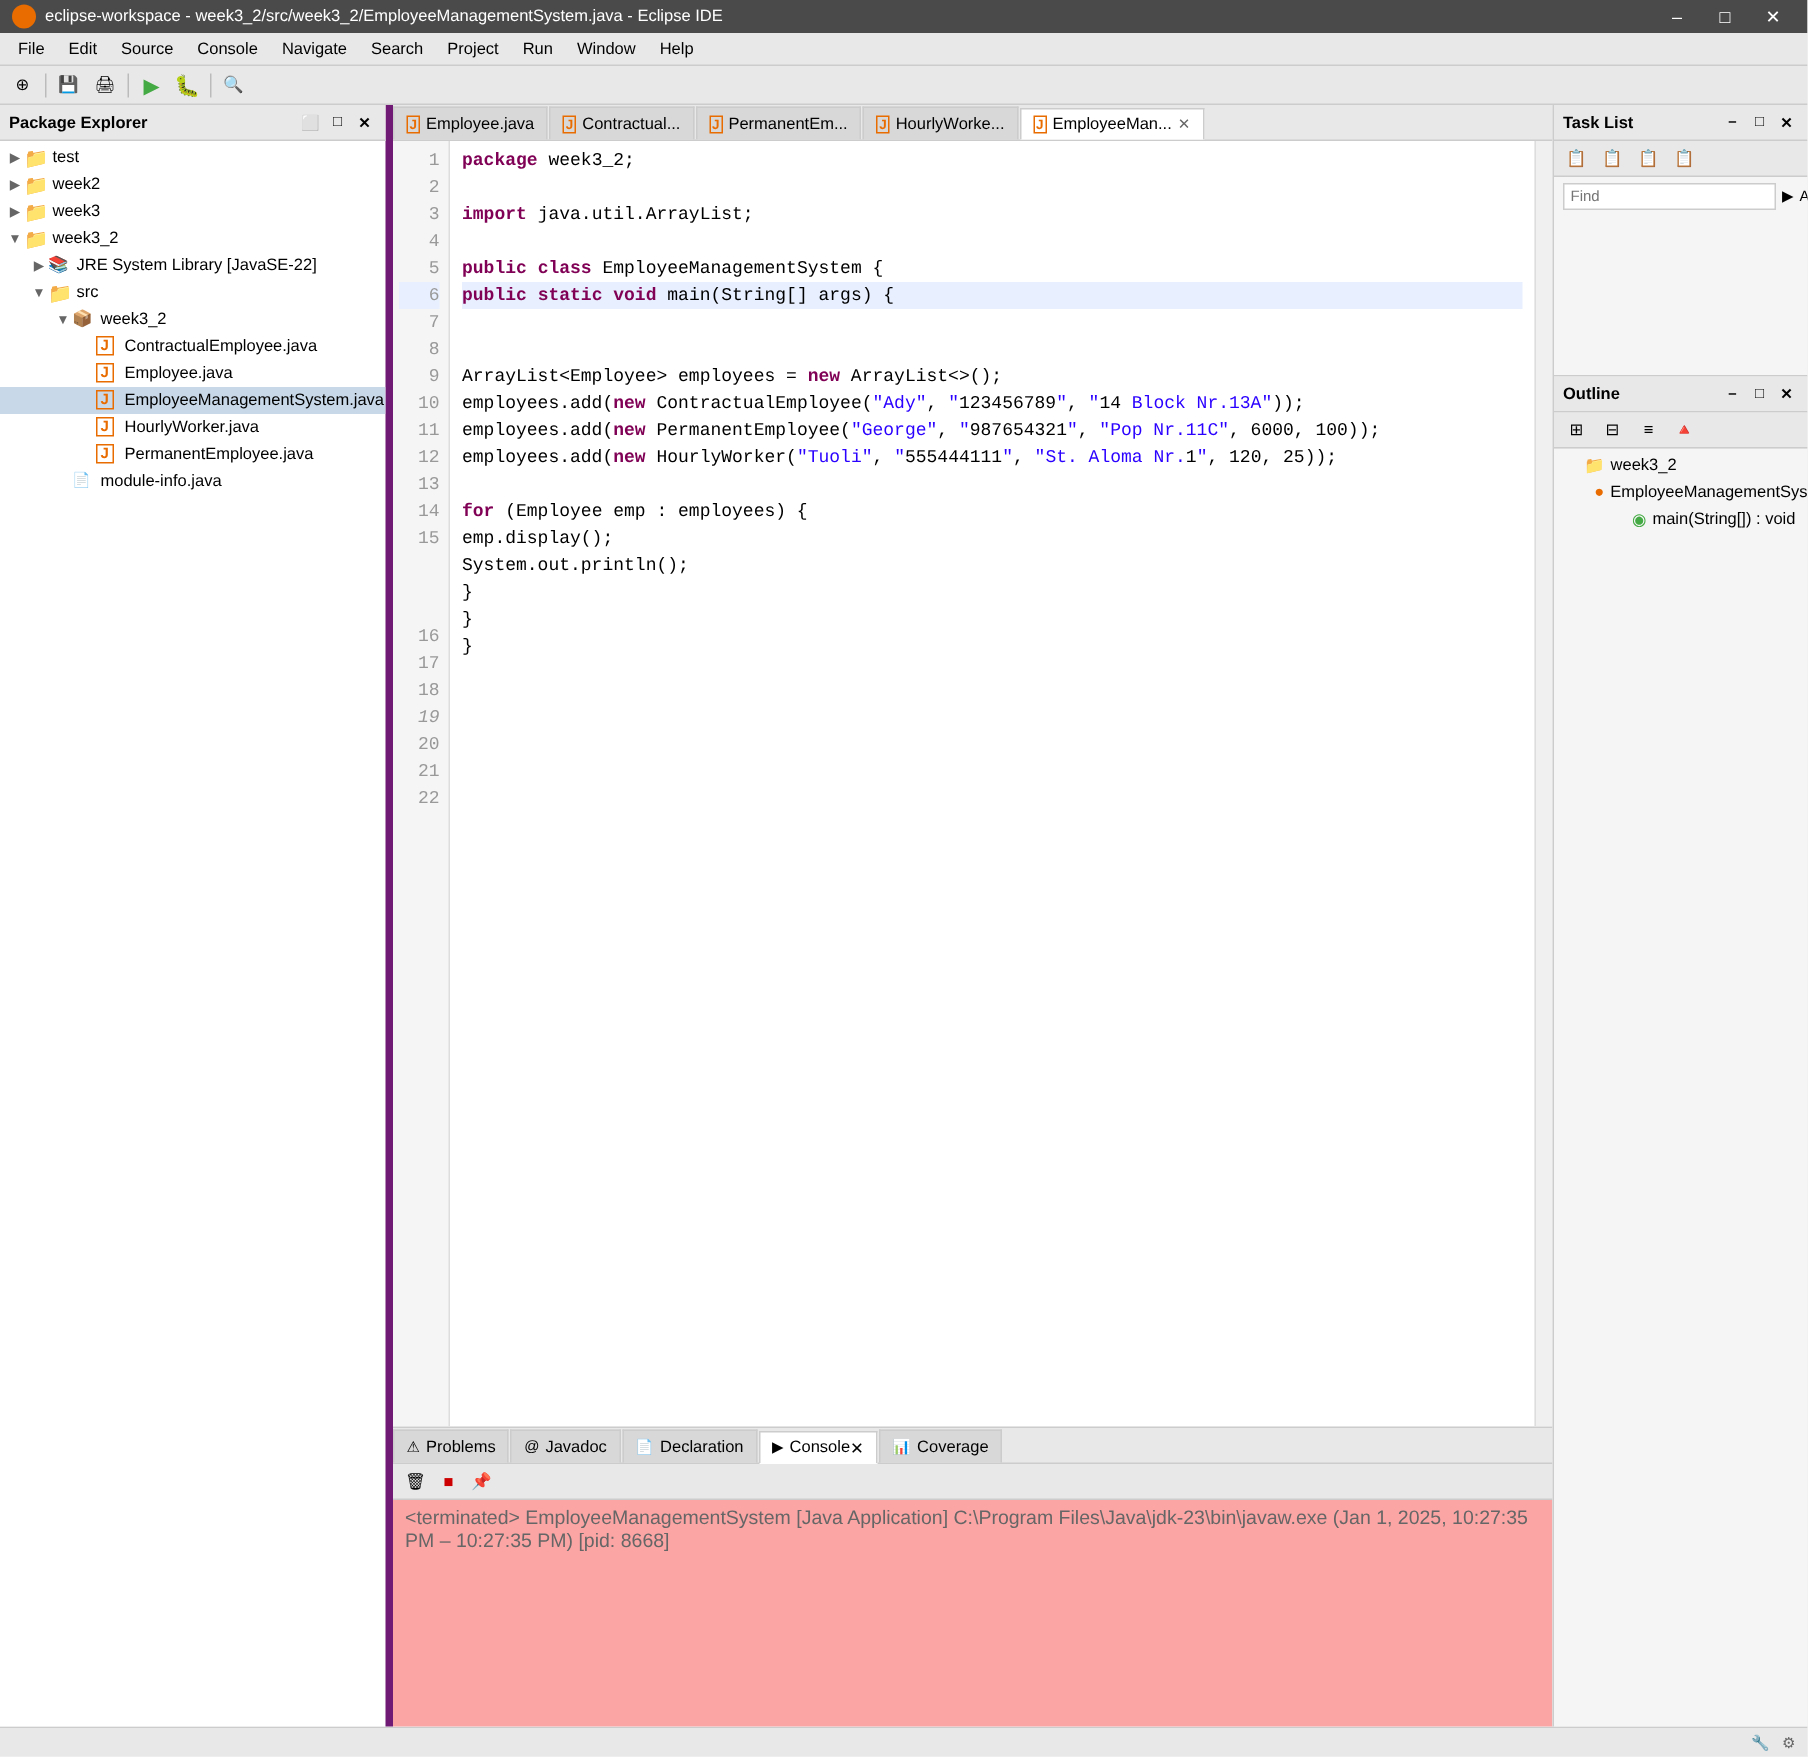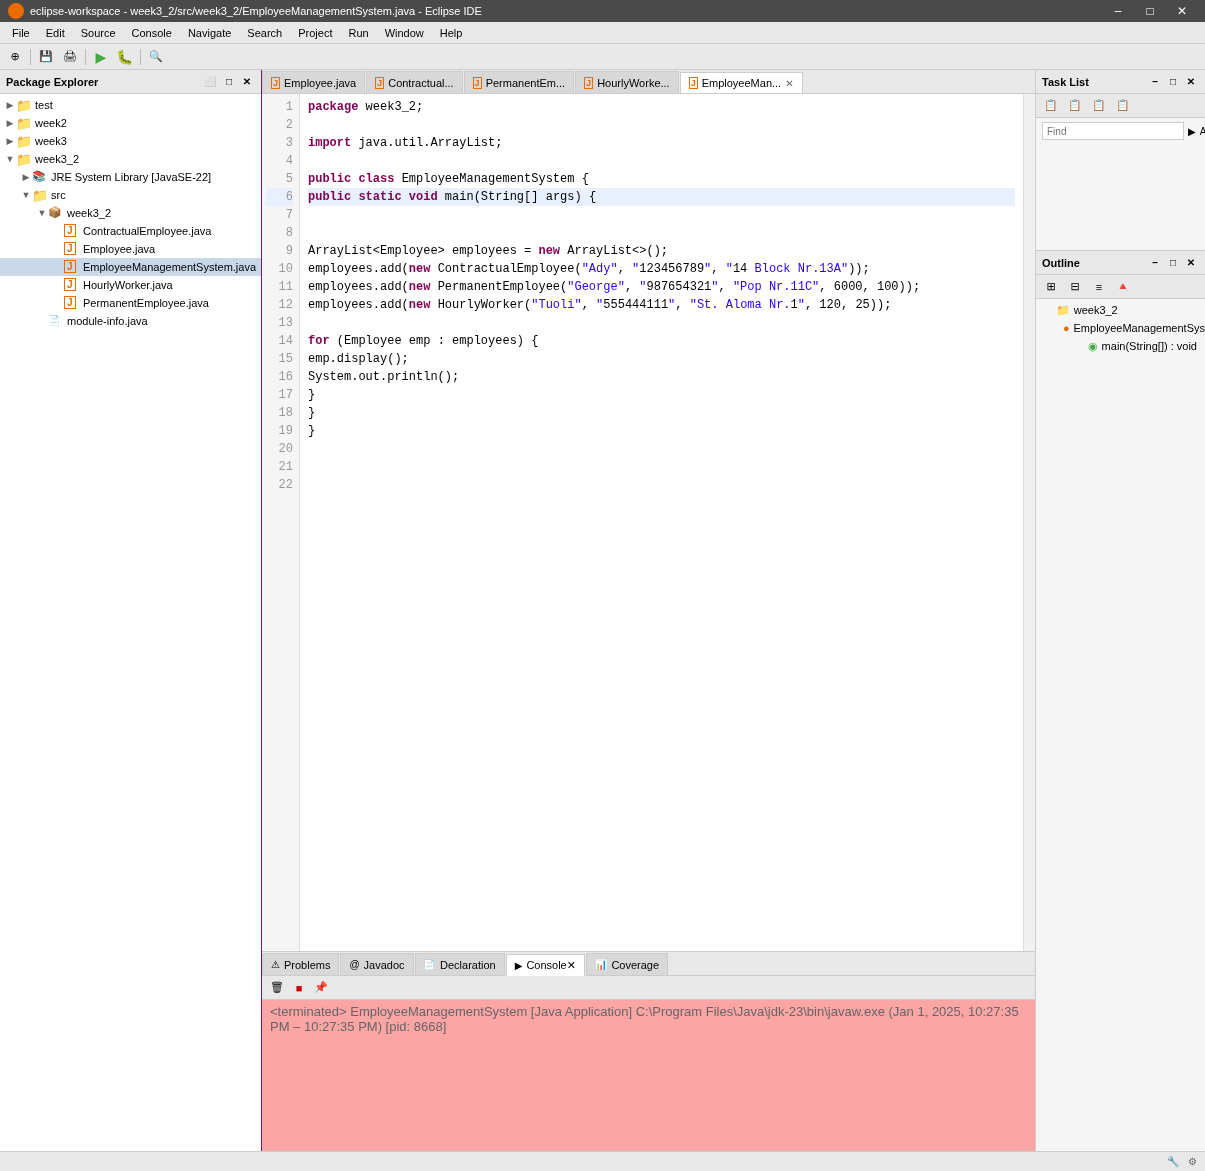--- a/index.html
+++ b/index.html
@@ -18,21 +18,21 @@
 
     
     #toolbar { background: #e8e8e8; height: 26px; display: flex; align-items: center; padding: 0 4px; border-bottom: 1px solid #ccc; gap: 2px; flex-wrap: nowrap; overflow: hidden; }
     .tb-btn { width: 22px; height: 20px; display: flex; align-items: center; justify-content: center; cursor: pointer; font-size: 11px; border: 1px solid transparent; border-radius: 2px; }
     .tb-sep { width: 1px; height: 16px; background: #bbb; margin: 0 2px; }
 
     
     #main { display: flex; height: calc(1171px - 22px - 22px - 26px - 20px); }
 
     
-    #left-panel { width: 262px; display: flex; flex-direction: column; border-right: 1px solid #701a75; background: #fff; }
+    #left-panel { width: 262px; display: flex; flex-direction: column; border-right: 5px solid #701a75; background: #fff; }
     .panel-header { background: #e8e8e8; height: 24px; display: flex; align-items: center; padding: 0 6px; border-bottom: 1px solid #ccc; font-size: 11px; font-weight: bold; }
     .panel-header .panel-title { flex: 1; }
     .panel-header .panel-controls { display: flex; gap: 2px; }
     .panel-ctrl-btn { width: 16px; height: 16px; display: flex; align-items: center; justify-content: center; cursor: pointer; font-size: 10px; }
 
     #package-tree { flex: 1; overflow-y: auto; font-size: 11px; padding: 2px 0; }
     .tree-item { display: flex; align-items: center; height: 18px; padding-left: 4px; cursor: pointer; white-space: nowrap; }
     .tree-item.selected { background: #c8d8e8; }
     .tree-indent { display: inline-block; width: 16px; flex-shrink: 0; }
     .tree-arrow { display: inline-block; width: 12px; text-align: center; font-size: 9px; color: #666; }
@@ -256,24 +256,24 @@
           <div style="height: 18px; line-height: 18px; background: rgb(232, 240, 255);">6</div>
           <div style="height: 18px; line-height: 18px;">7</div>
           <div style="height: 18px; line-height: 18px;">8</div>
           <div style="height: 18px; line-height: 18px;">9</div>
           <div style="height: 18px; line-height: 18px;">10</div>
           <div style="height: 18px; line-height: 18px;">11</div>
           <div style="height: 18px; line-height: 18px;">12</div>
           <div style="height: 18px; line-height: 18px;">13</div>
           <div style="height: 18px; line-height: 18px;">14</div>
           <div style="height: 18px; line-height: 18px;">15</div>
-          <div style="height: 18px; line-height: 18px;">16</div>
+          <div style="height: 18px; line-height: 18px; margin-top: 47px;">16</div>
           <div style="height: 18px; line-height: 18px;">17</div>
           <div style="height: 18px; line-height: 18px;">18</div>
-          <div style="height: 18px; line-height: 18px;">19</div>
+          <div style="height: 18px; line-height: 18px; font-style: italic;">19</div>
           <div style="height: 18px; line-height: 18px;">20</div>
           <div style="height: 18px; line-height: 18px;">21</div>
           <div style="height: 18px; line-height: 18px;">22</div>
         </div>
       <div id="code-content">
           <div style="height: 18px; line-height: 18px; font-family: &quot;Courier New&quot;, Consolas, monospace; font-size: 12px;"><span style="color:#7f0055;font-weight:bold">package</span> week3_2;</div>
           <div style="height: 18px; line-height: 18px; font-family: &quot;Courier New&quot;, Consolas, monospace; font-size: 12px;">&nbsp;</div>
           <div style="height: 18px; line-height: 18px; font-family: &quot;Courier New&quot;, Consolas, monospace; font-size: 12px;"><span style="color:#7f0055;font-weight:bold">import</span> java.util.ArrayList;</div>
           <div style="height: 18px; line-height: 18px; font-family: &quot;Courier New&quot;, Consolas, monospace; font-size: 12px;">&nbsp;</div>
           <div style="height: 18px; line-height: 18px; font-family: &quot;Courier New&quot;, Consolas, monospace; font-size: 12px;"><span style="color:#7f0055;font-weight:bold">public</span> <span style="color:#7f0055;font-weight:bold">class</span> EmployeeManagementSystem {</div>

